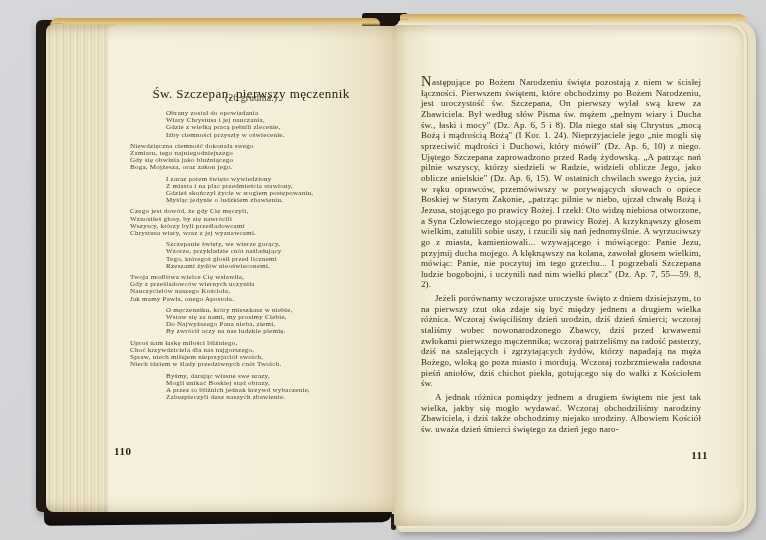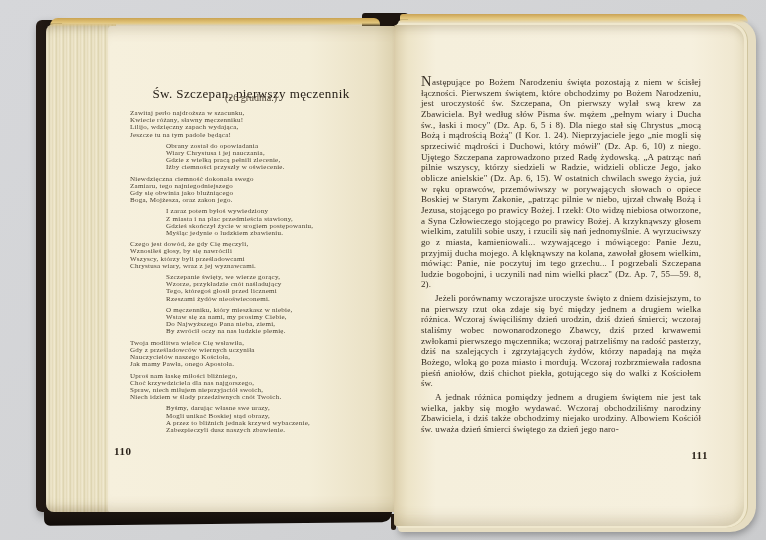--- a/index.html
+++ b/index.html
@@ -140,67 +140,61 @@
   <div class="ribbon-tip"></div>
 
   <div class="edge-stack"></div>
   <div class="edge-stack-gold"></div>
   <div class="edge-gold-right"></div>
 
   <div class="page-left">
     <div class="chapter-title">Św. Szczepan, pierwszy męczennik</div>
     <div class="chapter-subtitle">(26 grudnia.)</div>
     <div class="poem">
-        <div class="stanza">
-          <div class="pline">Zawitaj perło najdroższa w szacunku,</div>
-          <div class="pline">Kwiecie różany, sławny męczenniku!</div>
-          <div class="pline">Lilijo, wdzięczny zapach wydająca,</div>
-          <div class="pline">Jeszcze tu na tym padole będąca!</div>
-        </div>
         <div class="stanza indent">
           <div class="pline">Obrany został do opowiadania</div>
           <div class="pline">Wiary Chrystusa i jej nauczania,</div>
           <div class="pline">Gdzie z wielką pracą pełnili zlecenie,</div>
           <div class="pline">Iżby ciemności przyszły w oświecenie.</div>
         </div>
         <div class="stanza">
           <div class="pline">Niewdzięczna ciemność dokonała swego</div>
           <div class="pline">Zamiaru, tego najniegodniejszego</div>
           <div class="pline">Gdy się obwinia jako bluźniącego</div>
           <div class="pline">Boga, Mojżesza, oraz zakon jego.</div>
         </div>
         <div class="stanza indent">
-          <div class="pline">I zaraz potem byłoś wywiedziony</div>
+          <div class="pline">I zaraz potem święto wywiedziony</div>
           <div class="pline">Z miasta i na plac przedmieścia stawiony,</div>
           <div class="pline">Gdzieś skończył życie w srogiem postępowaniu,</div>
           <div class="pline">Myśląc jedynie o ludzkiem zbawieniu.</div>
         </div>
         <div class="stanza">
           <div class="pline">Czego jest dowód, że gdy Cię męczyli,</div>
           <div class="pline">Wznosiłeś głosy, by się nawrócili</div>
           <div class="pline">Wszyscy, którzy byli prześladowcami</div>
           <div class="pline">Chrystusa wiary, wraz z jej wyznawcami.</div>
         </div>
         <div class="stanza indent">
           <div class="pline">Szczepanie święty, we wierze gorący,</div>
           <div class="pline">Wzorze, przykładzie cnót naśladujący</div>
           <div class="pline">Tego, któregoś głosił przed licznemi</div>
           <div class="pline">Rzeszami żydów nieoświeconemi.</div>
         </div>
+        <div class="stanza">
+          <div class="pline">Twoja modlitwa wielce Cię wsławiła,</div>
+          <div class="pline">Gdy z prześladowców wiernych uczyniła</div>
+          <div class="pline">Nauczycielów naszego Kościoła,</div>
+          <div class="pline">Jak mamy Pawła, onego Apostoła.</div>
+        </div>
         <div class="stanza indent">
           <div class="pline">O męczenniku, który mieszkasz w niebie,</div>
           <div class="pline">Wstaw się za nami, my prosimy Ciebie,</div>
           <div class="pline">Do Najwyższego Pana nieba, ziemi,</div>
           <div class="pline">By zwrócił oczy na nas ludzkie plemię.</div>
-        </div>
-        <div class="stanza">
-          <div class="pline">Twoja modlitwa wielce Cię wsławiła,</div>
-          <div class="pline">Gdy z prześladowców wiernych uczyniła</div>
-          <div class="pline">Nauczycielów naszego Kościoła,</div>
-          <div class="pline">Jak mamy Pawła, onego Apostoła.</div>
         </div>
         <div class="stanza">
           <div class="pline">Uproś nam łaskę miłości bliźniego,</div>
           <div class="pline">Choć krzywdziciela dla nas najgorszego,</div>
           <div class="pline">Spraw, niech miłujem nieprzyjaciół swoich,</div>
           <div class="pline">Niech idziem w ślady przedziwnych cnót Twoich.</div>
         </div>
         <div class="stanza indent">
           <div class="pline">Byśmy, darując własne swe urazy,</div>
           <div class="pline">Mogli unikać Boskiej stąd obrazy,</div>

